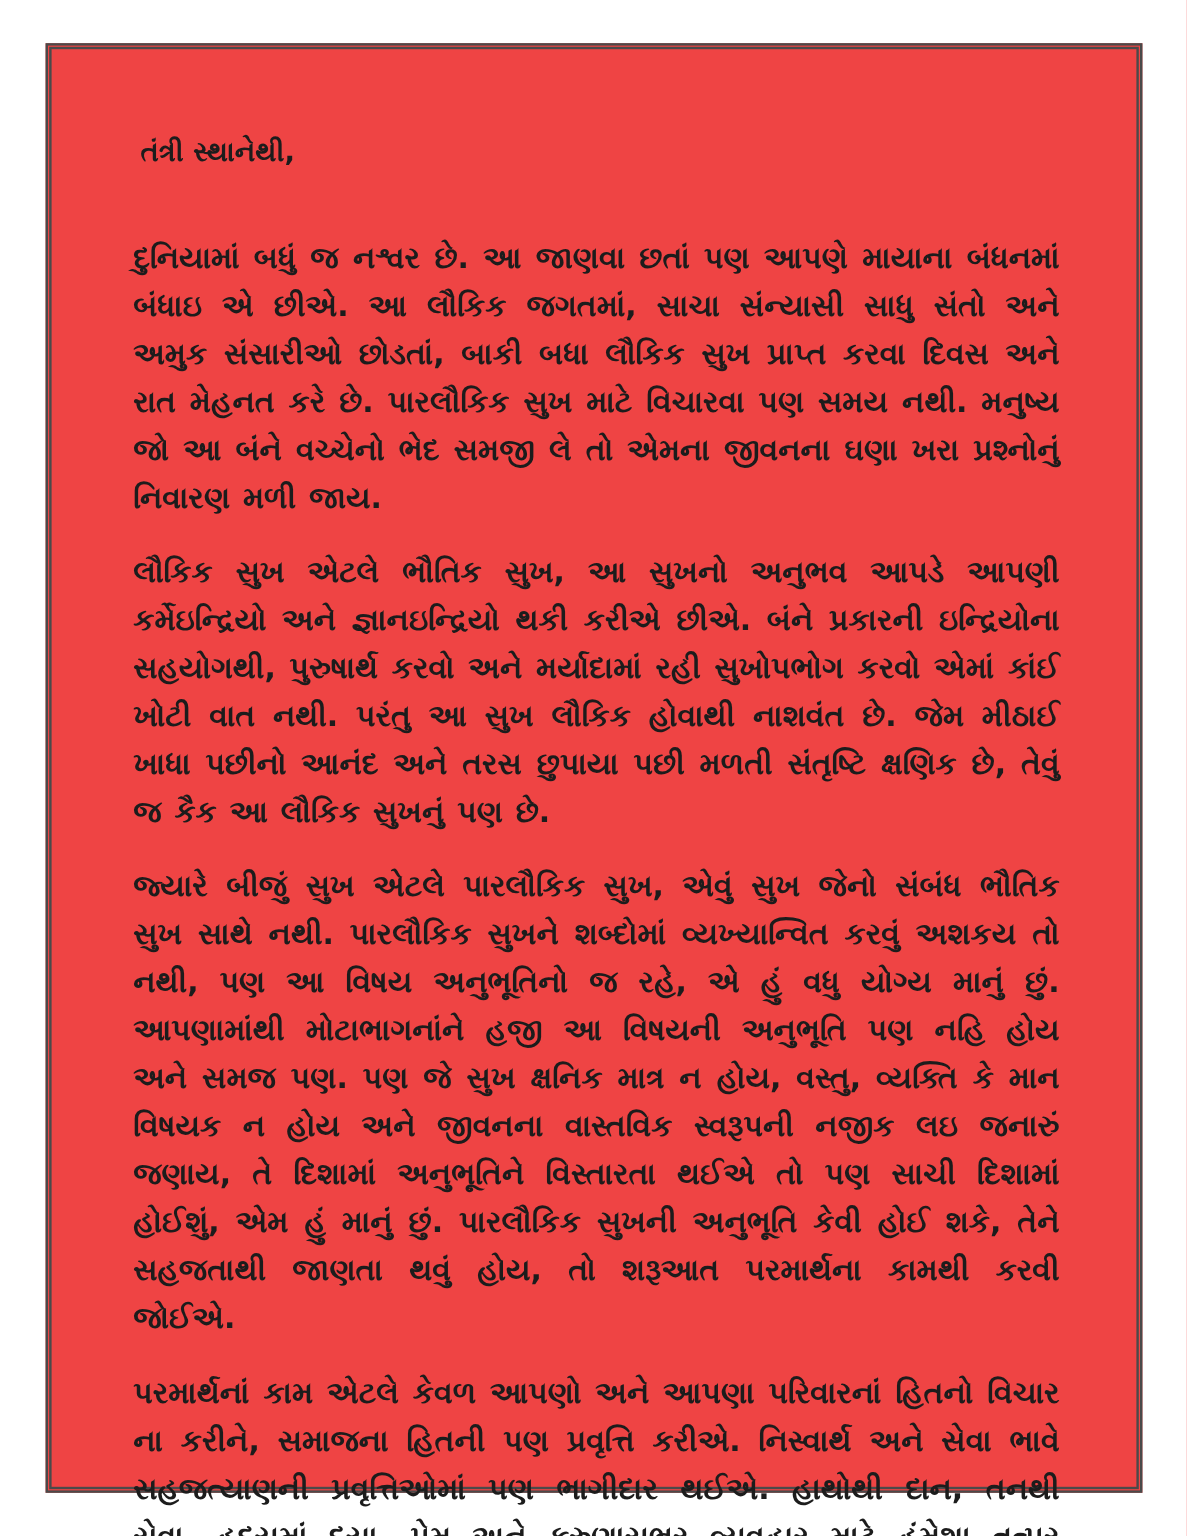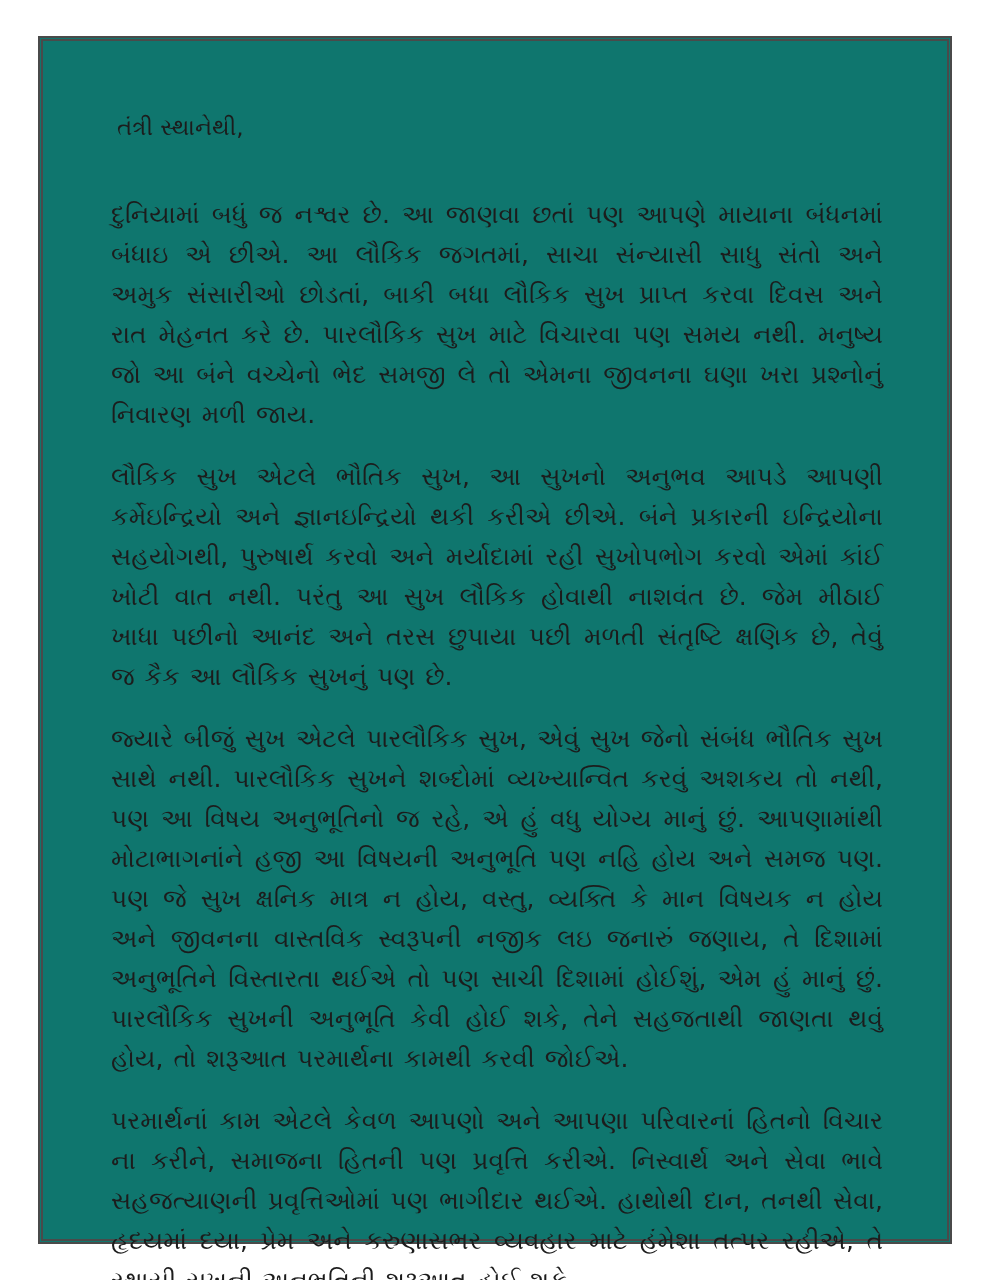--- a/index.html
+++ b/index.html
@@ -7,22 +7,23 @@
     width:989px;height:1280px;
     background:#ffffff;
     font-family:"DejaVu Sans","Liberation Sans",sans-serif;
     position:relative;
     -webkit-font-smoothing:antialiased;
   }
   .page-frame{
     position:absolute;
     left:38px;top:36px;right:37px;bottom:36px;
     border:5px double #4a4a4a;
-    background:#0f766e;
+    background:#ef4444;
     box-sizing:border-box;
+    font-weight:bold;
   }
   .letter{
     position:absolute;
     left:68px;right:64px;top:0;
     color:#1c1c1c;
   }
   .salutation{
     margin-top:66px;
     margin-left:6px;
     font-size:23px;

